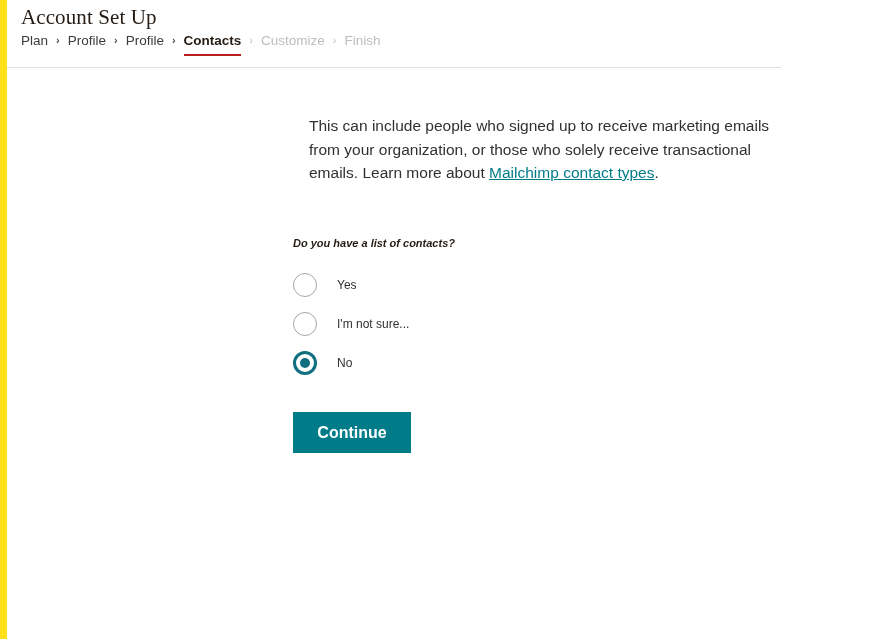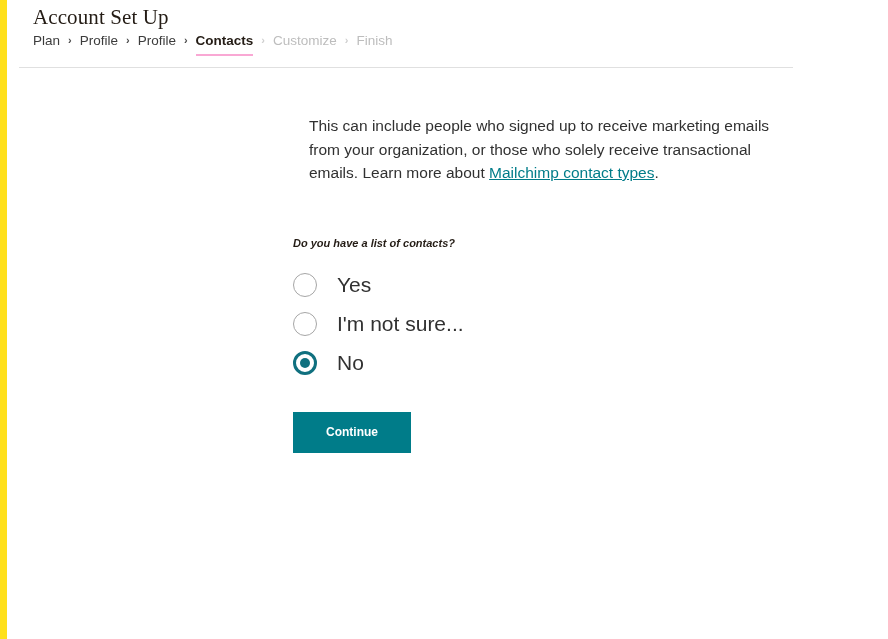--- a/index.html
+++ b/index.html
@@ -33,21 +33,21 @@
     left: 7px;
     top: 0;
     width: 881px;
     height: 639px;
     background: #ffffff;
   }
 
   
   .wizard-header {
     position: absolute;
-    left: 12px;
+    left: 0;
     top: 0;
     width: 774px;
     height: 68px;
     border-bottom: 1px solid #e0e0e0;
     box-sizing: border-box;
     background: #ffffff;
   }
   .wizard-title {
     position: absolute;
     left: 14px;
@@ -77,21 +77,21 @@
     position: relative;
     text-align: right;
   }
   .crumb.done {
     color: #3c3c3c;
     font-weight: 400;
   }
   .crumb.active {
     color: #241c15;
     font-weight: 700;
-    border-bottom: 2px solid #f9a8d4;
+    border-bottom: 2px solid #b91c1c;
   }
   .crumb.upcoming {
     color: #bdbdbd;
     font-weight: 400;
   }
   .crumb-sep {
     font-size: 11px;
     line-height: 17px;
     color: #4a4a4a;
     font-weight: 700;
@@ -173,21 +173,21 @@
     left: 50%;
     top: 50%;
     width: 10px;
     height: 10px;
     margin: -5px 0 0 -5px;
     border-radius: 50%;
     background: #10707f;
   }
   .radio-label {
     margin-left: 20px;
-    font-size: 21px;
+    font-size: 12px;
     line-height: 20px;
     color: #313131;
   }
 
   .reassure {
     margin: 0;
     padding: 17px 0 0 0;
     font-size: 15.5px;
     line-height: 22px;
     color: #313131;
@@ -197,21 +197,21 @@
     margin-top: 29px;
     display: inline-block;
     min-width: 118px;
     height: 41px;
     padding: 0 22px;
     border: 0;
     border-radius: 0;
     background: #007c89;
     color: #ffffff;
     font-family: "Liberation Sans", sans-serif;
-    font-size: 12px;
+    font-size: 16px;
     font-weight: 700;
     line-height: 41px;
     text-align: center;
     cursor: pointer;
     box-sizing: border-box;
   }
 </style>
 </head>
 <body>
 

